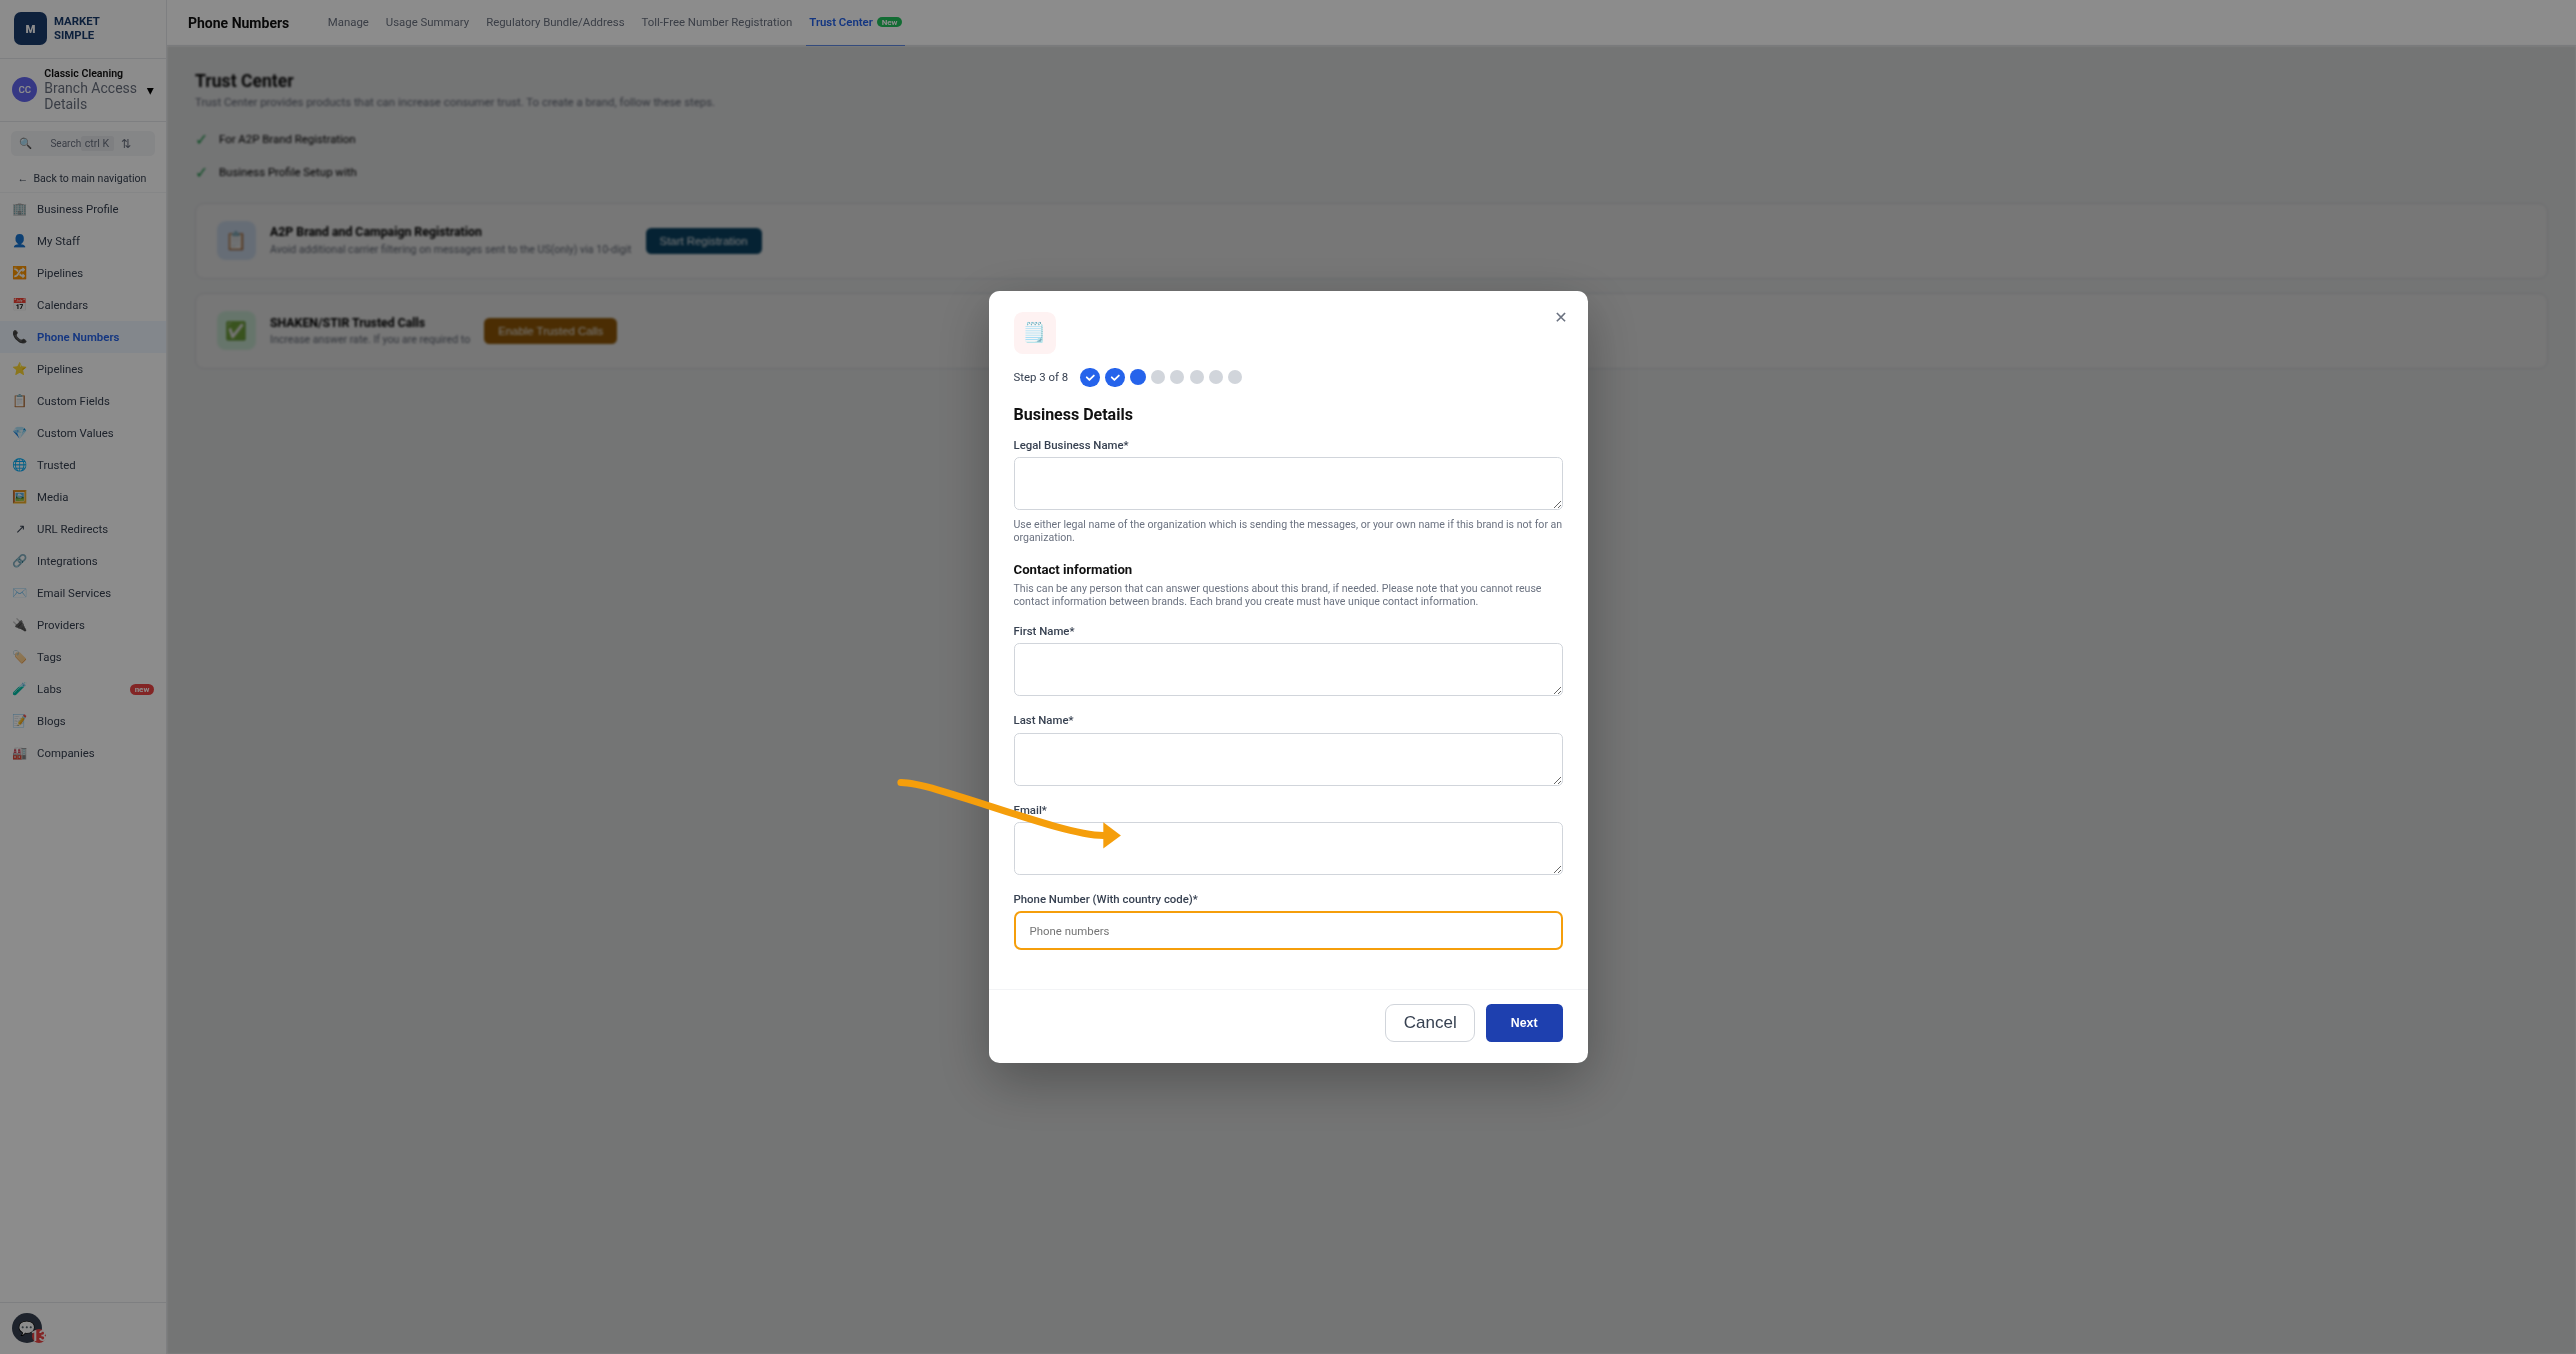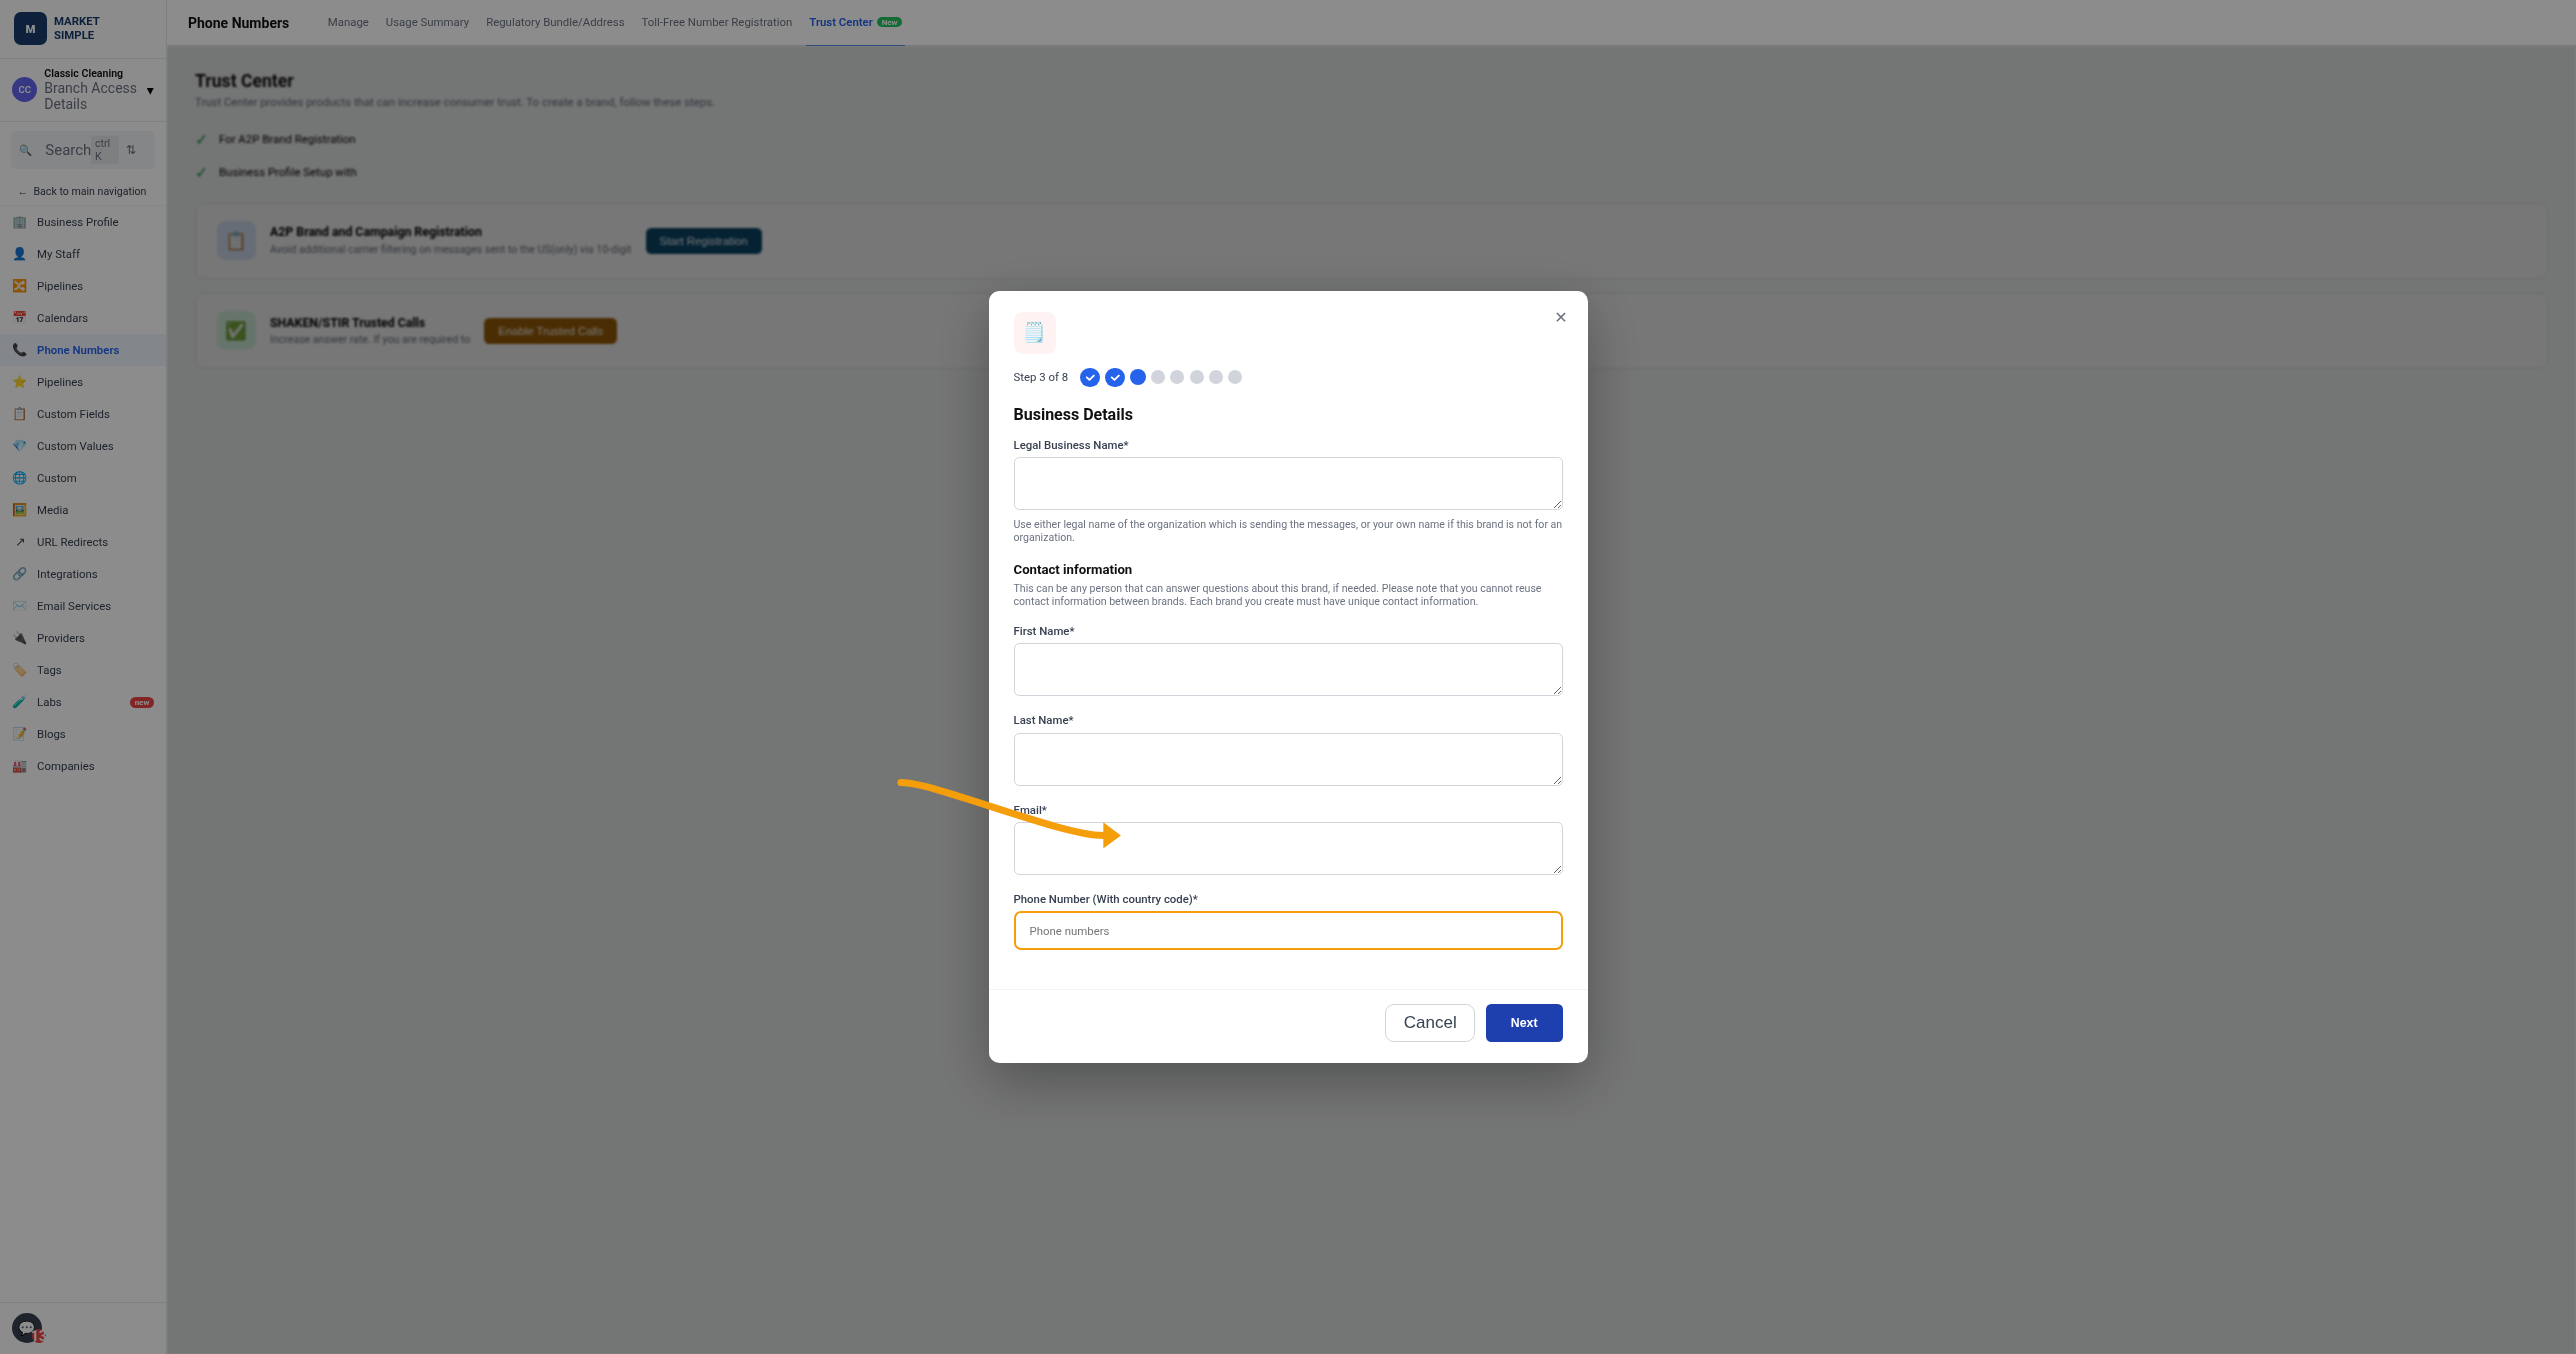--- a/index.html
+++ b/index.html
@@ -323,21 +323,21 @@
     <div class="account-avatar">CC</div>
     <div class="account-info">
       <div class="account-name">Classic Cleaning</div>
       <div class="account-sub">Branch Access Details</div>
     </div>
     <span>▾</span>
   </div>
 
   <div class="sidebar-search">
     <span>🔍</span>
-    <span style="margin-left:5.3px;font-size:15px;color:#6b7280;flex:1;">Search</span>
+    <span style="margin-left:5.3px;font-size:10px;color:#6b7280;flex:1;">Search</span>
     <span class="kbd">ctrl K</span>
     <span style="margin-left:7px;font-size:12.3px;color:#6b7280;">⇅</span>
   </div>
 
   <div class="back-nav">
     <span>←</span>
     <span>Back to main navigation</span>
   </div>
 
   <div id="sidebar-items">
@@ -376,21 +376,21 @@
     <span class="label">Custom Fields</span>
 
   </div>
       <div class="sidebar-item">
     <span class="icon">💎</span>
     <span class="label">Custom Values</span>
 
   </div>
       <div class="sidebar-item">
     <span class="icon">🌐</span>
-    <span class="label">Custom</span>
+    <span class="label">Trusted</span>
 
   </div>
       <div class="sidebar-item">
     <span class="icon">🖼️</span>
     <span class="label">Media</span>
 
   </div>
       <div class="sidebar-item">
     <span class="icon">↗</span>
     <span class="label">URL Redirects</span>

